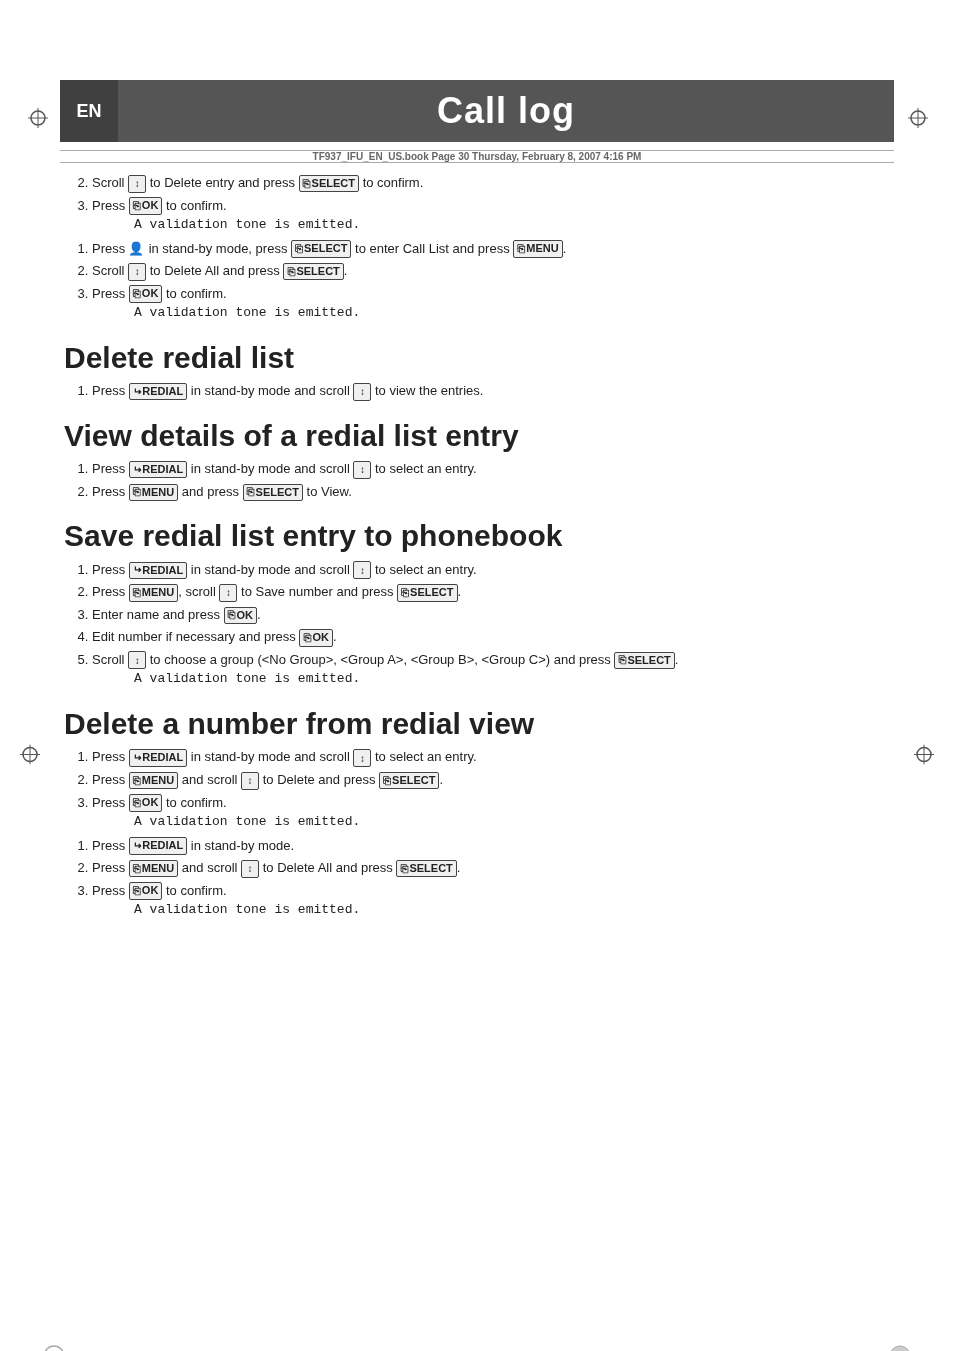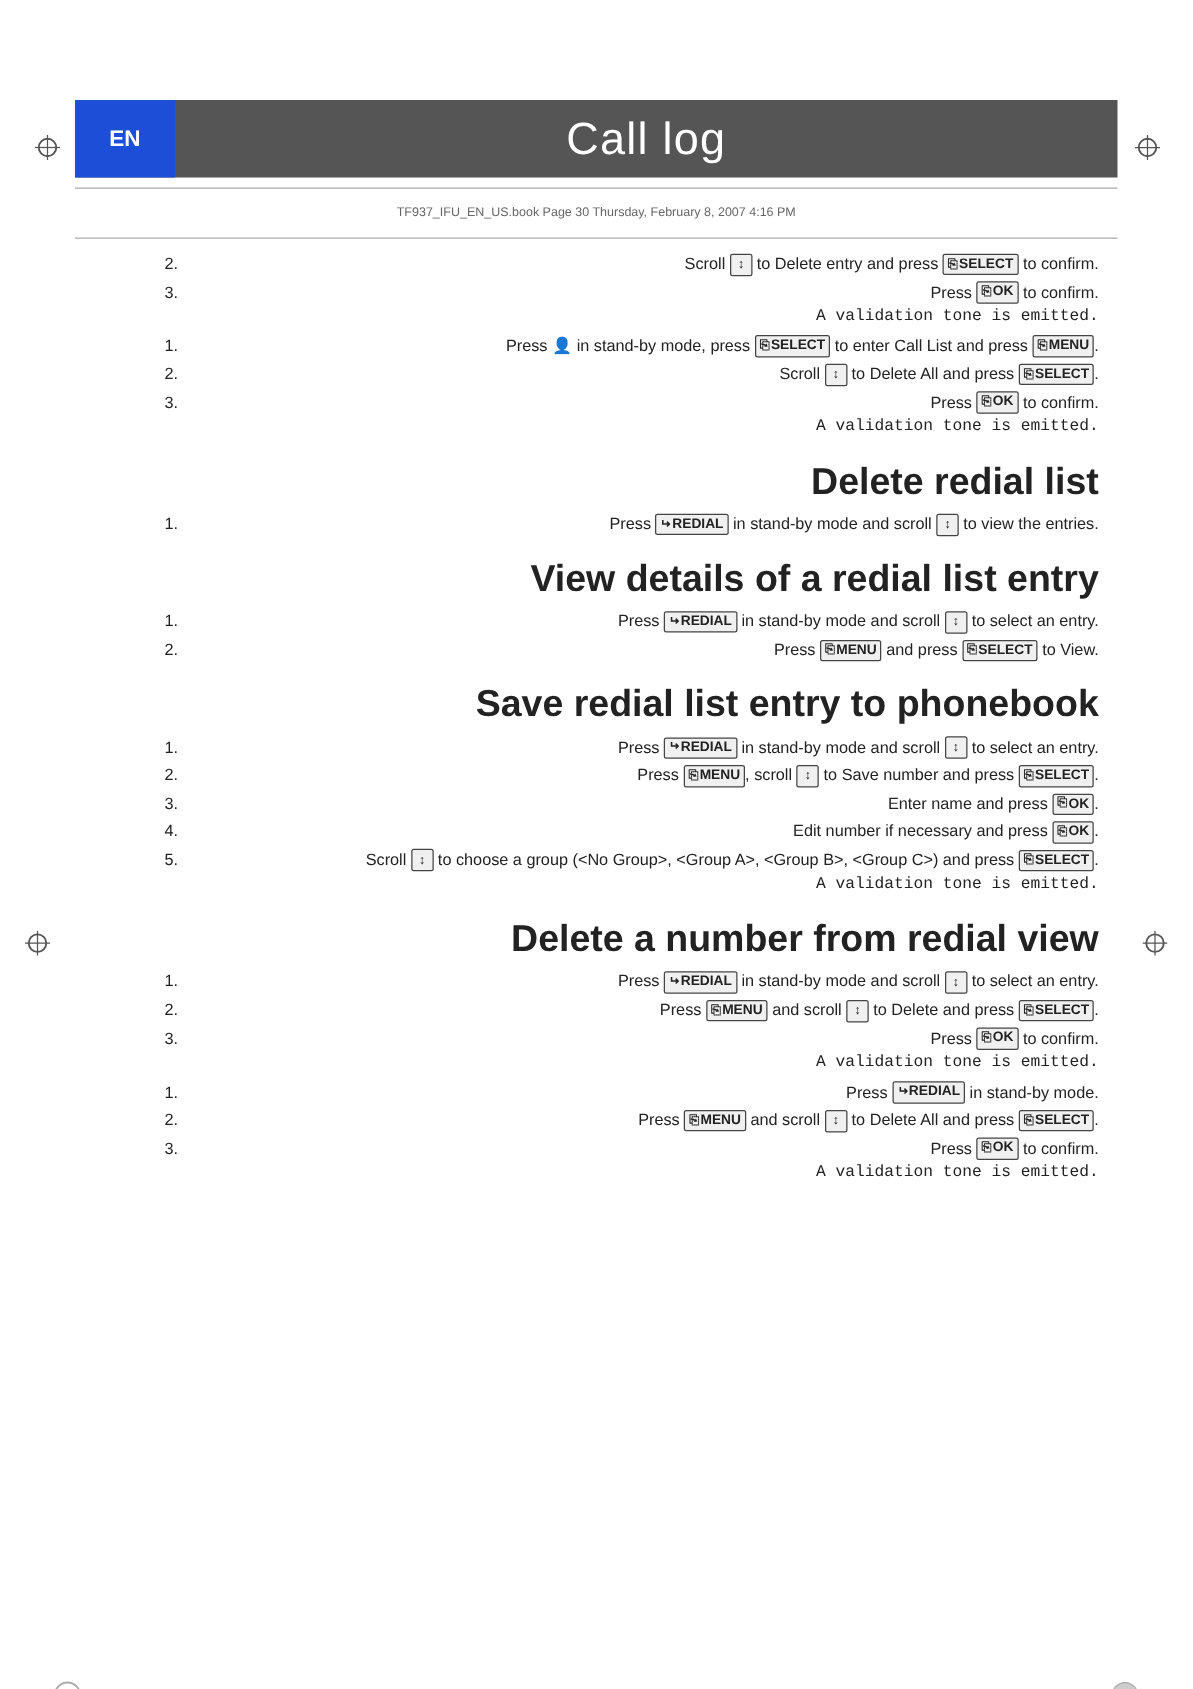--- a/index.html
+++ b/index.html
@@ -24,56 +24,56 @@
     
     .header-bar {
       background: #555555;
       display: flex;
       align-items: center;
       margin: 80px 60px 0 60px;
       height: 62px;
     }
 
     .en-badge {
-      background: #1d4ed8;
+      background: #404040;
       color: #fff;
       font-size: 18px;
       font-weight: bold;
-      width: 80px;
+      width: 58px;
       height: 62px;
       display: flex;
       align-items: center;
       justify-content: center;
       flex-shrink: 0;
     }
 
     .header-title {
       color: #ffffff;
       font-size: 36px;
-      font-weight: normal;
+      font-weight: bold;
       flex: 1;
       text-align: center;
       letter-spacing: 1px;
     }
 
     
     .file-meta {
       font-size: 10px;
       color: #666;
       text-align: center;
       margin: 8px 60px 0 60px;
-      padding: 14px 0;
+      padding: 0 0;
       border-top: 1px solid #aaa;
       border-bottom: 1px solid #aaa;
+      font-weight: bold;
     }
 
     
     .content {
-      padding: 10px 75px 30px 118px;
-      text-align: right;
+      padding: 10px 75px 30px 64px;
     }
 
     
     .intro-steps {
       margin-bottom: 16px;
     }
 
     
     .section-title {
       font-size: 30px;

